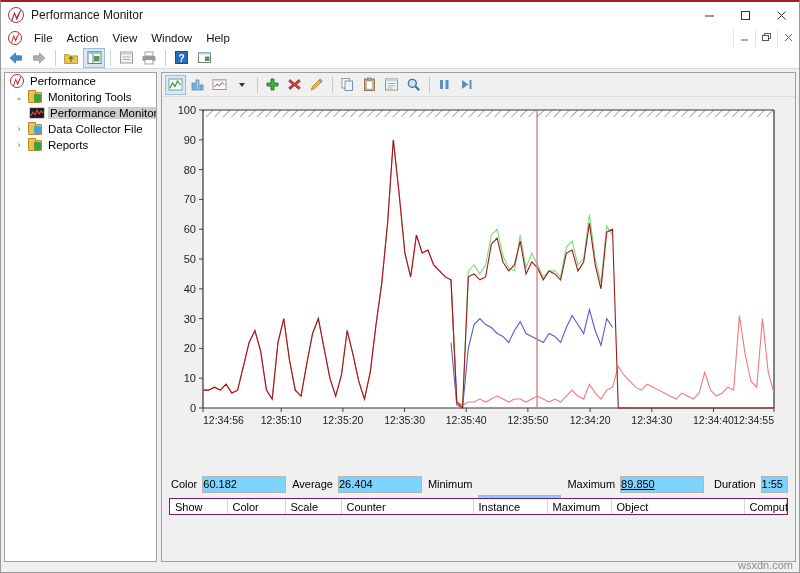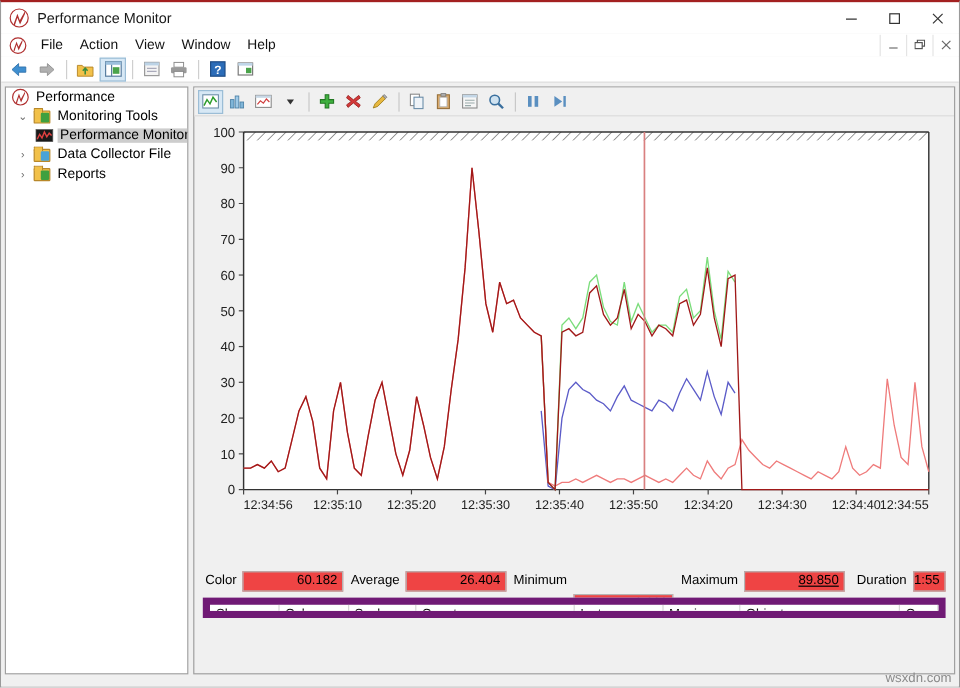--- a/index.html
+++ b/index.html
@@ -140,32 +140,32 @@
   #chart-svg { display: block; }
 
   
   #statsbar {
     position: absolute; left: 4px; right: 4px; top: 375px; height: 22px;
     display: flex; align-items: center;
     font-size: 11px;
   }
   .stat-label { padding: 0 5px 0 2px; white-space: nowrap; }
   .stat-field {
-    background: #ef4444;
+    background: #7dd3fc;
     border: 1px solid #b4b4b4;
     height: 17px; line-height: 15px;
-    text-align: right; padding-right: 4px;
+    padding-right: 4px;
     font-size: 11px;
   }
 
   
   #counters {
     position: absolute; left: 4px; right: 4px; top: 400px; bottom: 3px;
     background: #ffffff;
-    border: 6px solid #701a75;
+    border: 1px solid #701a75;
     overflow: hidden;
   }
   table.ctable { width: 100%; border-collapse: collapse; table-layout: fixed; }
   table.ctable th {
     font-weight: normal; font-size: 11px; text-align: left;
     background: #ffffff;
     border-right: 1px solid #d6d6d6;
     border-bottom: 1px solid #d6d6d6;
     padding: 2px 0 2px 5px; height: 17px;
     white-space: nowrap;

